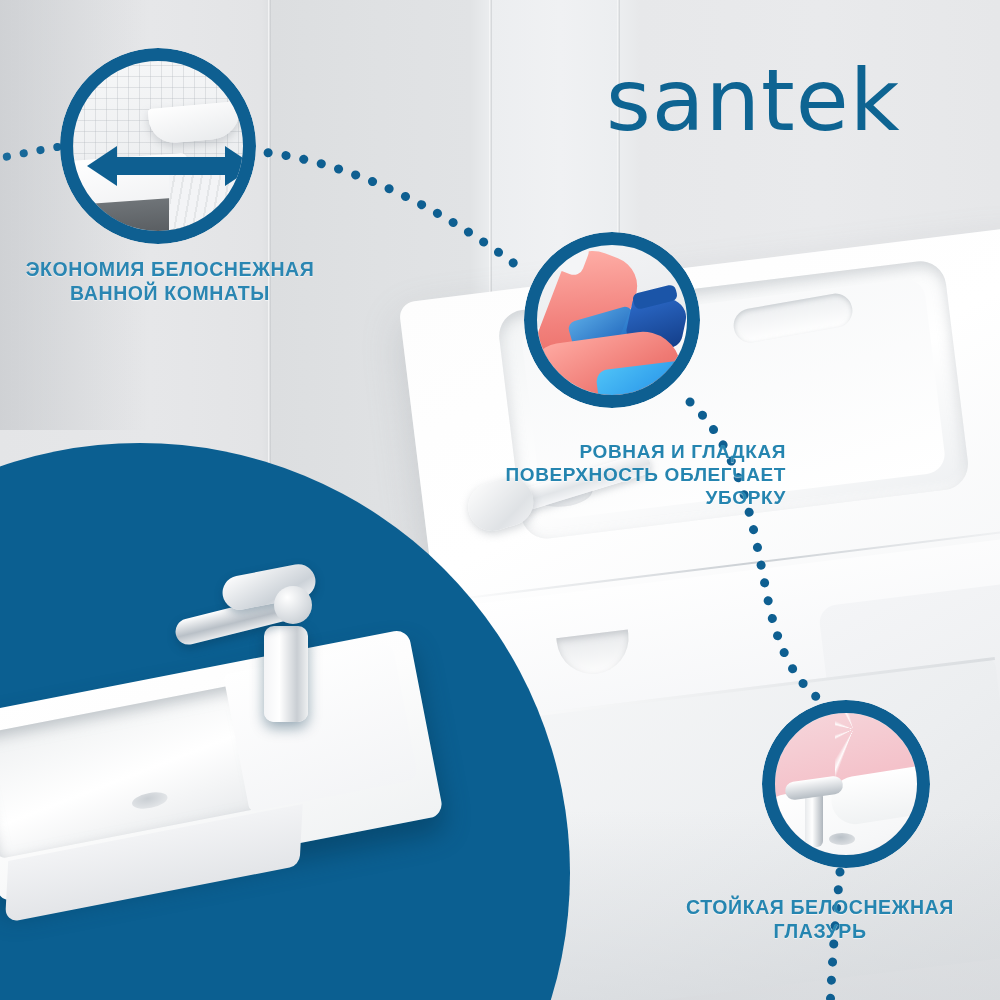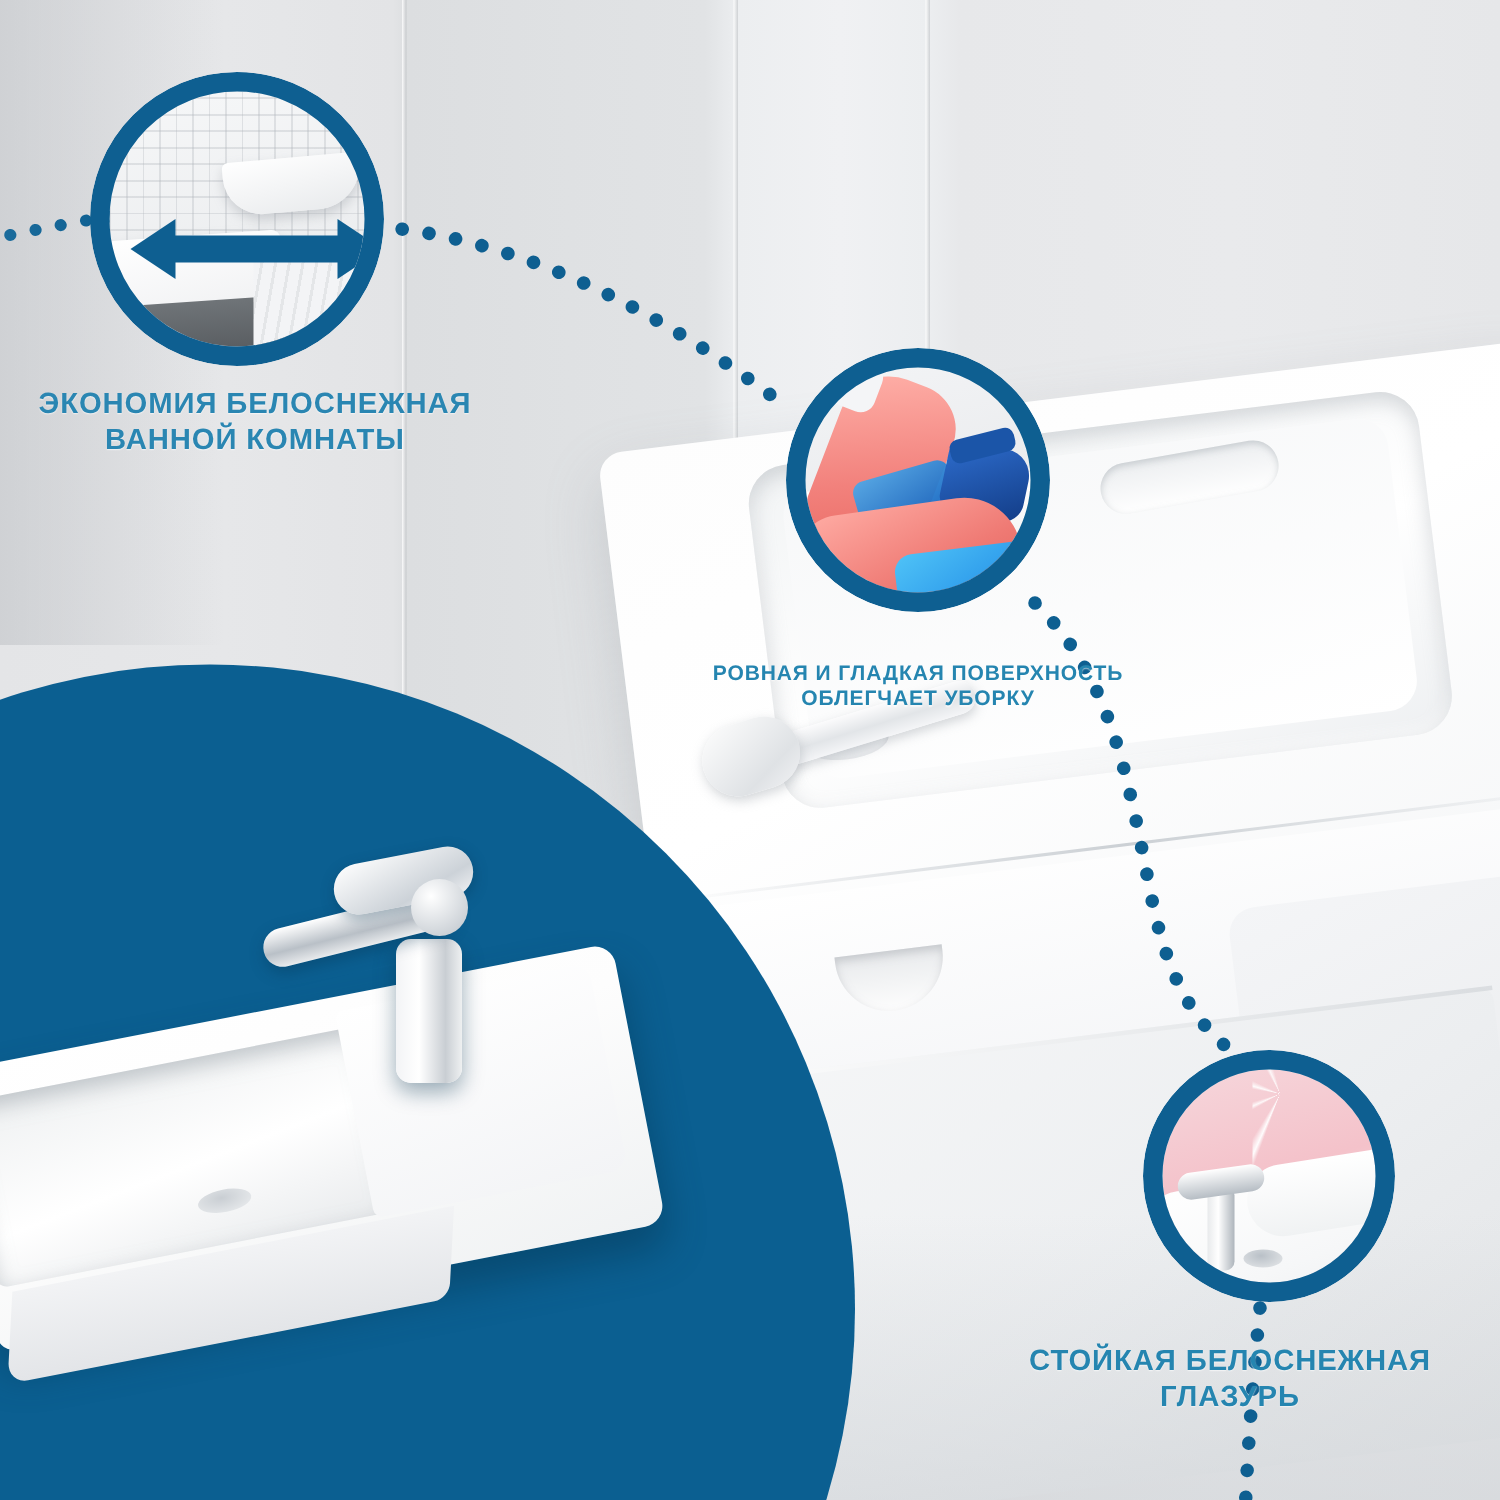--- a/index.html
+++ b/index.html
@@ -290,21 +290,21 @@
   }
 
   
   .caption{
     position:absolute;text-align:center;
     font-weight:bold;letter-spacing:.6px;line-height:1.22;
     color:#2585b0;
     text-shadow:0 1px 1px rgba(255,255,255,.65);
   }
   #caption-space{left:20px;top:258px;width:300px;font-size:19.5px;color:#2a86b2;}
-  #caption-clean{left:438px;top:440px;width:348px;font-size:14px;color:#2585b0;}
+  #caption-clean{left:438px;top:440px;width:348px;font-size:19px;color:#2585b0;text-align:right;}
   #caption-glaze{left:640px;top:896px;width:360px;font-size:19.5px;color:#2585b0;}
 
   
   #logo{
     position:absolute;left:606px;top:50px;
     font-size:86px;font-weight:400;letter-spacing:1px;
     color:#0e6492;
     font-family:"DejaVu Sans",sans-serif;
   }
 </style>
@@ -418,14 +418,15 @@
     </div>
     <div class="ring"></div>
   </div>
 
   <div class="caption" id="caption-space">ЭКОНОМИЯ БЕЛОСНЕЖНАЯ ВАННОЙ КОМНАТЫ</div>
 
   <div class="caption" id="caption-clean">РОВНАЯ И ГЛАДКАЯ ПОВЕРХНОСТЬ ОБЛЕГЧАЕТ УБОРКУ</div>
 
   <div class="caption" id="caption-glaze">СТОЙКАЯ  БЕЛОСНЕЖНАЯ ГЛАЗУРЬ</div>
 
+  <div id="logo">santek</div>
 
 </div>
 
 </body></html>

